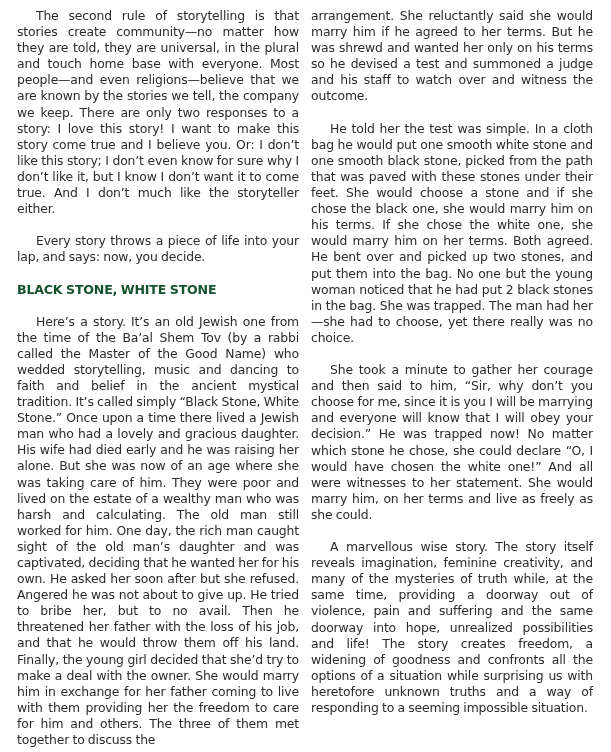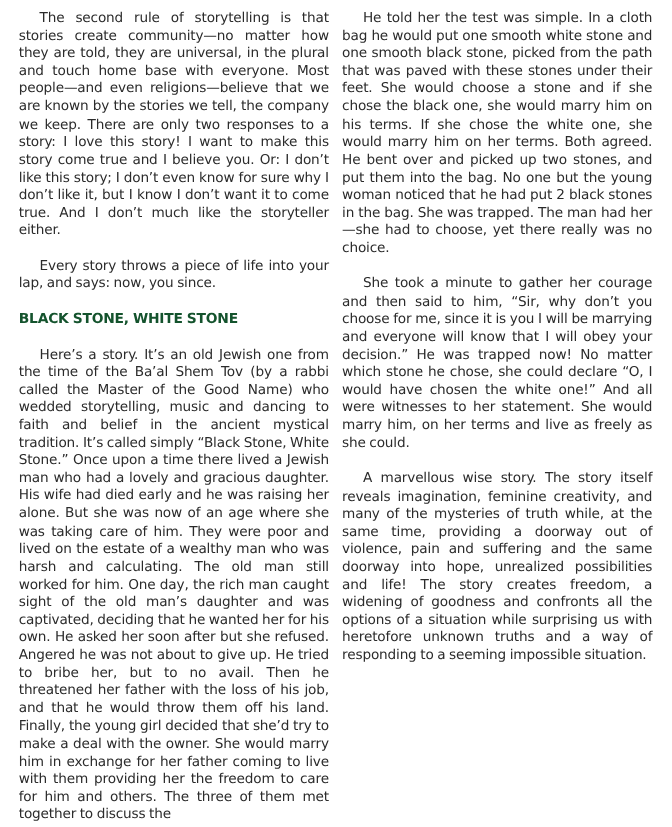--- a/index.html
+++ b/index.html
@@ -27,22 +27,23 @@
     font-weight: bold; font-size: 12.6px; line-height: 16px;
     color: #9b2f22; letter-spacing: -0.2px;
   }
 </style>
 </head>
 <body>
 
 <div class="page">
   <div class="col col-left">
     <p class="first">The second rule of storytelling is that stories create community—no matter how they are told, they are universal, in the plural and touch home base with everyone. Most people—and even religions—believe that we are known by the stories we tell, the company we keep. There are only two responses to a story: I love this story! I want to make this story come true and I believe you. Or: I don’t like this story; I don’t even know for sure why I don’t like it, but I know I don’t want it to come true. And I don’t much like the storyteller either.</p>
-    <p>Every story throws a piece of life into your lap, and says: now, you since.</p>
+    <p>Every story throws a piece of life into your lap, and says: now, you decide.</p>
     <h2 style="color: #14532d;">BLACK STONE, WHITE STONE</h2>
     <p>Here’s a story. It’s an old Jewish one from the time of the Ba’al Shem Tov (by a rabbi called the Master of the Good Name) who wedded storytelling, music and dancing to faith and belief in the ancient mystical tradition. It’s called simply “Black Stone, White Stone.” Once upon a time there lived a Jewish man who had a lovely and gracious daughter. His wife had died early and he was raising her alone. But she was now of an age where she was taking care of him. They were poor and lived on the estate of a wealthy man who was harsh and calculating. The old man still worked for him. One day, the rich man caught sight of the old man’s daughter and was captivated, deciding that he wanted her for his own. He asked her soon after but she refused. Angered he was not about to give up. He tried to bribe her, but to no avail. Then he threatened her father with the loss of his job, and that he would throw them off his land. Finally, the young girl decided that she’d try to make a deal with the owner. She would marry him in exchange for her father coming to live with them providing her the freedom to care for him and others. The three of them met together to discuss the</p>
   </div>
   <div class="col col-right">
+    <p class="cont">arrangement. She reluctantly said she would marry him if he agreed to her terms. But he was shrewd and wanted her only on his terms so he devised a test and summoned a judge and his staff to watch over and witness the outcome.</p>
     <p>He told her the test was simple. In a cloth bag he would put one smooth white stone and one smooth black stone, picked from the path that was paved with these stones under their feet. She would choose a stone and if she chose the black one, she would marry him on his terms. If she chose the white one, she would marry him on her terms.  Both agreed. He bent over and picked up two stones, and put them into the bag. No one but the young woman noticed that he had put 2 black stones in the bag. She was trapped. The man had her—she had to choose, yet there really was no choice.</p>
     <p>She took a minute to gather her courage and then said to him, “Sir, why don’t you choose for me, since it is you I will be marrying and everyone will know that I will obey your decision.” He was trapped now! No matter which stone he chose, she could declare “O, I would have chosen the white one!” And all were witnesses to her statement. She would marry him, on her terms and live as freely as she could.</p>
     <p>A marvellous wise story. The story itself reveals imagination, feminine creativity, and many of the mysteries of truth while, at the same time, providing a doorway out of violence, pain and suffering and the same doorway into hope, unrealized possibilities and life! The story creates freedom, a widening of goodness and confronts all the options of a situation while surprising us with heretofore unknown truths and a way of responding to a seeming impossible situation.</p>
   </div>
 </div>
 
 </body></html>

